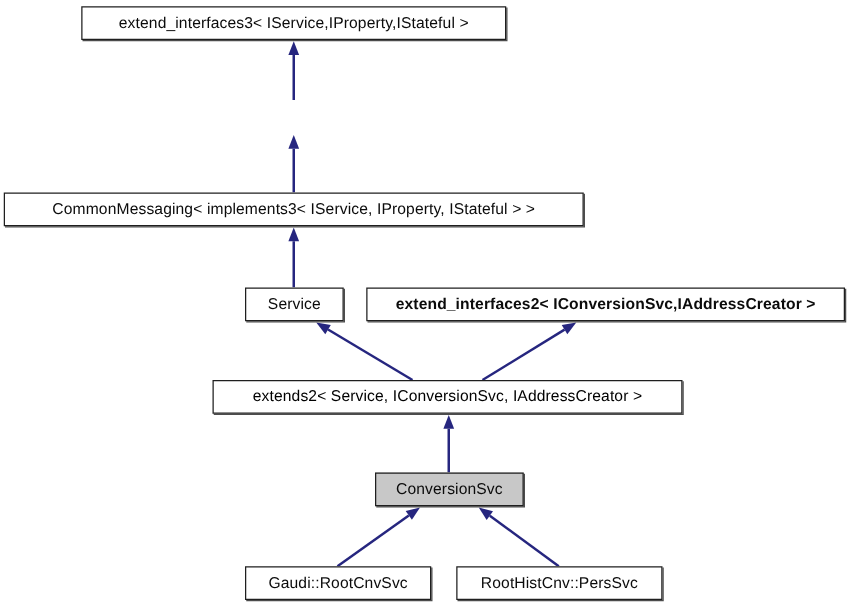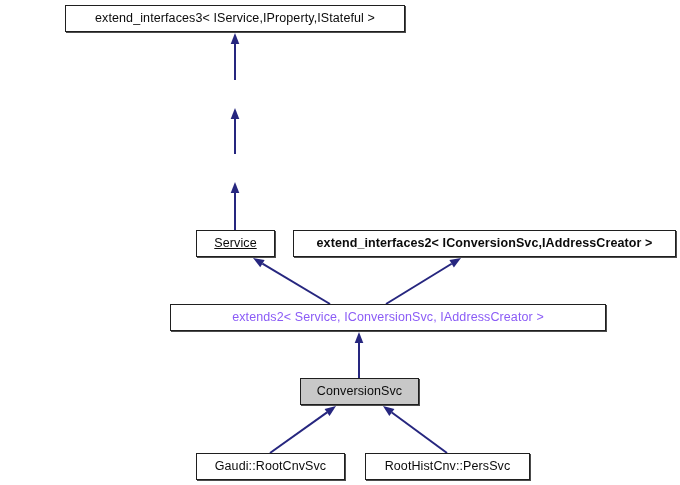--- a/index.html
+++ b/index.html
@@ -83,27 +83,30 @@
         <polygon points="336,406 329.5340694849277,415.8834074374305 324.5454664801707,408.8781351328781" fill="#26267f"></polygon>
       </g>
       <g>
         <line x1="447" y1="453" x2="391.86604872443974" y2="412.5110045320104" stroke="#26267f" stroke-width="2"></line>
         <polygon points="383,406 394.4112595869529,409.045185485184 389.3208378619266,415.97682357883684" fill="#26267f"></polygon>
       </g>
     </svg>
 <div class="node" style="left: 65px; top: 5px; width: 340px; height: 27px; border-color: rgb(31, 31, 31); background: rgb(255, 255, 255); color: rgb(11, 11, 11);">
       <span class="node-label">extend_interfaces3&lt; IService,IProperty,IStateful &gt;</span>
     </div>
-    <div class="node" style="left: 196px; top: 230px; width: 79px; height: 27px; border-color: rgb(31, 31, 31); background: rgb(255, 255, 255); color: rgb(11, 11, 11); text-decoration: underline;">
+    <div class="node" style="left: 3px; top: 154px; width: 464px; height: 27px; border-color: rgb(31, 31, 31); background: rgb(255, 255, 255); color: rgb(11, 11, 11);">
+      <span class="node-label">CommonMessaging&lt; implements3&lt; IService, IProperty, IStateful &gt; &gt;</span>
+    </div>
+    <div class="node" style="left: 196px; top: 230px; width: 79px; height: 27px; border-color: rgb(31, 31, 31); background: rgb(255, 255, 255); color: rgb(11, 11, 11);">
       <span class="node-label">Service</span>
     </div>
     <div class="node" style="left: 293px; top: 230px; width: 383px; height: 27px; border-color: rgb(31, 31, 31); background: rgb(255, 255, 255); color: rgb(11, 11, 11); font-weight: bold;">
       <span class="node-label">extend_interfaces2&lt; IConversionSvc,IAddressCreator &gt;</span>
     </div>
-    <div class="node" style="left: 170px; top: 304px; width: 436px; height: 27px; border-color: rgb(31, 31, 31); background: rgb(255, 255, 255); color: #8b5cf6;">
+    <div class="node" style="left: 170px; top: 304px; width: 376px; height: 27px; border-color: rgb(31, 31, 31); background: rgb(255, 255, 255); color: #000000;">
       <span class="node-label">extends2&lt; Service, IConversionSvc, IAddressCreator &gt;</span>
     </div>
     <div class="node highlight" style="left: 300px; top: 378px; width: 119px; height: 27px; border-color: rgb(31, 31, 31); background: rgb(200, 200, 200); color: rgb(11, 11, 11);">
       <span class="node-label">ConversionSvc</span>
     </div>
     <div class="node" style="left: 365px; top: 453px; width: 165px; height: 27px; border-color: rgb(31, 31, 31); background: rgb(255, 255, 255); color: rgb(11, 11, 11);">
       <span class="node-label">RootHistCnv::PersSvc</span>
     </div>
     <div class="node" style="left: 196px; top: 453px; width: 149px; height: 27px; border-color: rgb(31, 31, 31); background: rgb(255, 255, 255); color: rgb(11, 11, 11);">
       <span class="node-label">Gaudi::RootCnvSvc</span>

